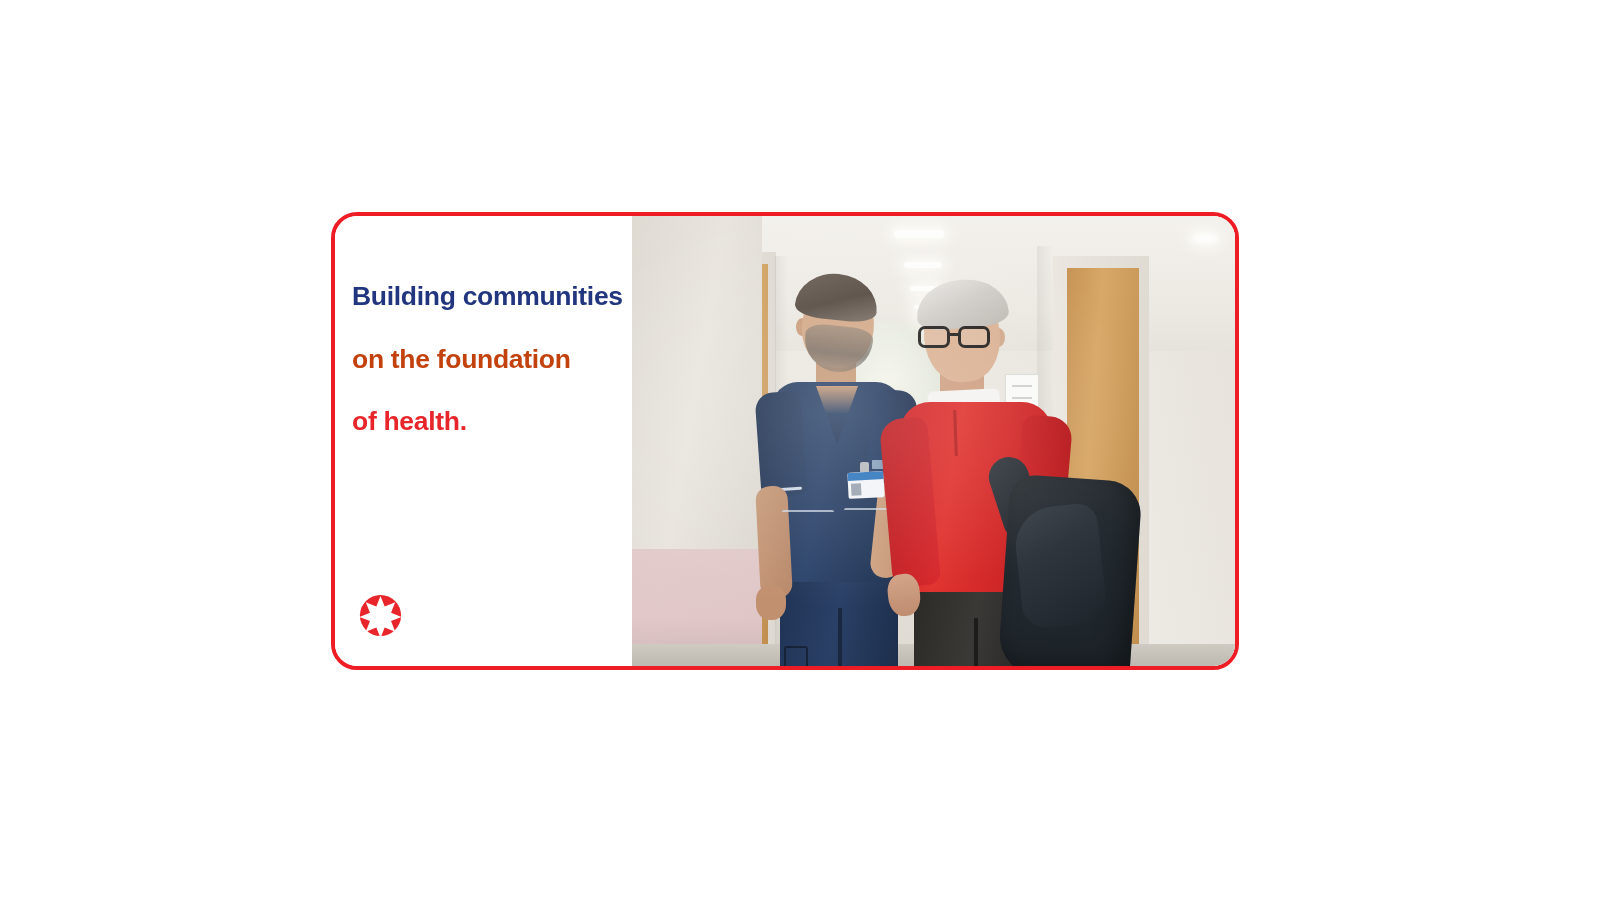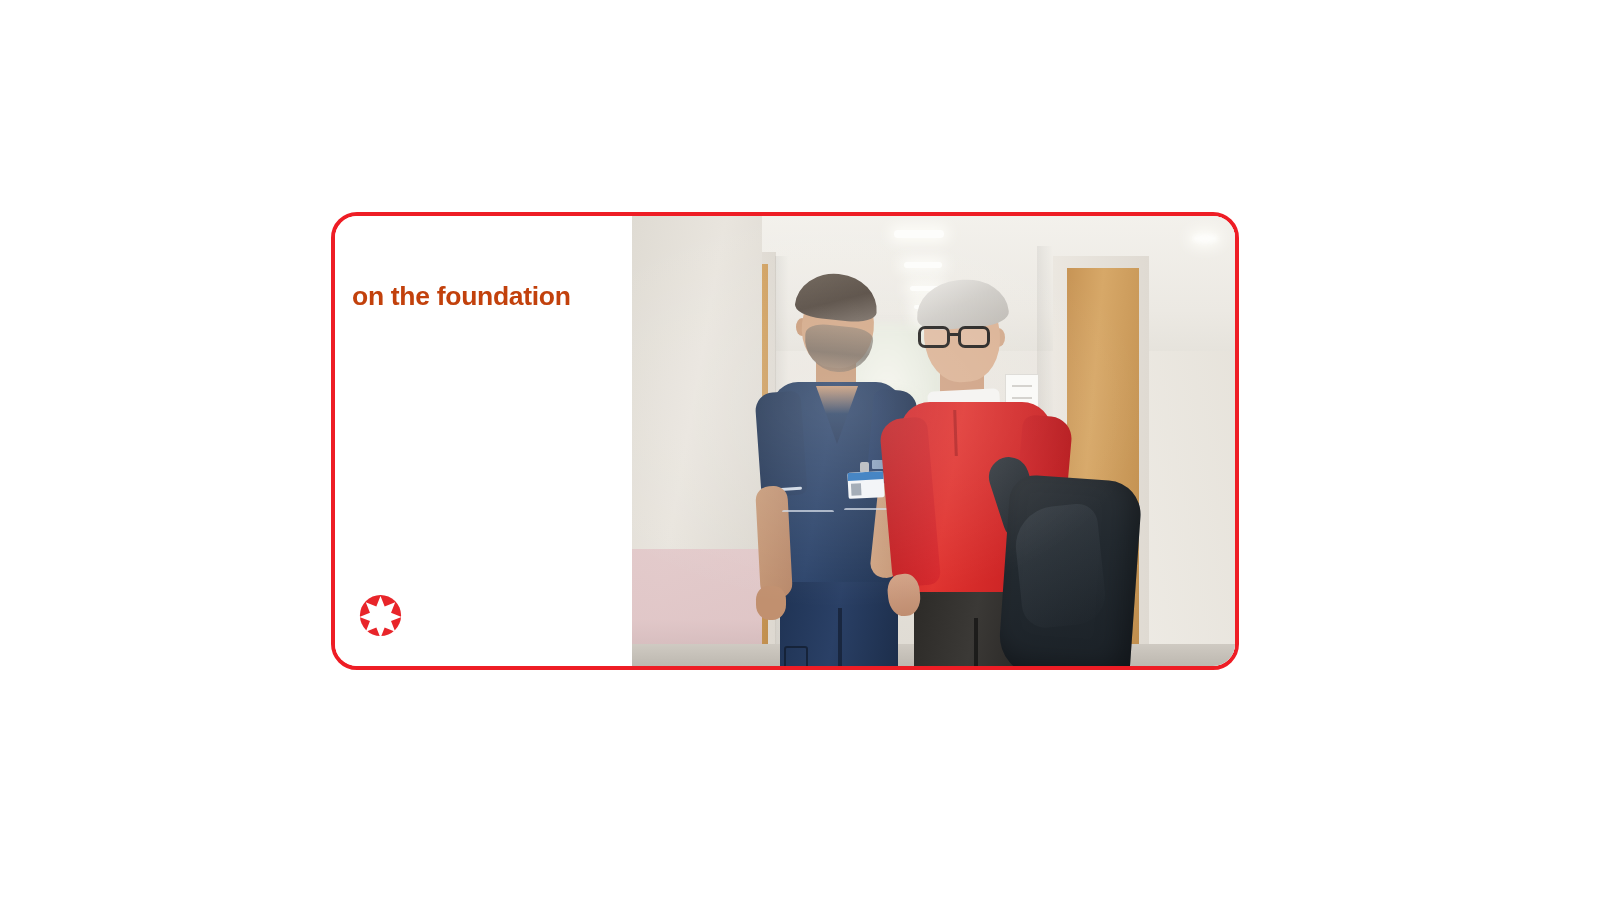--- a/index.html
+++ b/index.html
@@ -398,21 +398,23 @@
 </head>
 <body>
 
 <div id="stage">
 
   <div class="card" style="border-color: rgb(238, 29, 37);">
 
     <div class="left-panel">
 
       <div class="headline">
+        <span class="line" style="color: rgb(34, 53, 127);">Building communities</span>
         <span class="line" style="color: #c2410c;">on the foundation</span>
+        <span class="line accent" style="color: rgb(232, 37, 42);">of health.</span>
       </div>
 
       <svg class="logo-mark" viewBox="0 0 100 100" aria-hidden="true">
         <defs>
           <mask id="starmask">
             <rect x="0" y="0" width="100" height="100" fill="#fff"></rect>
             <path fill="#000" d="M50 12 L58.5 33.5 L80 25 L71.5 46.5 L93 55 L71.5 63.5 L80 85 L58.5 76.5 L50 98 L41.5 76.5 L20 85 L28.5 63.5 L7 55 L28.5 46.5 L20 25 L41.5 33.5 Z"></path>
           </mask>
         </defs>
         <circle cx="50" cy="52" r="42" fill="#e8252a" mask="url(#starmask)"></circle>

